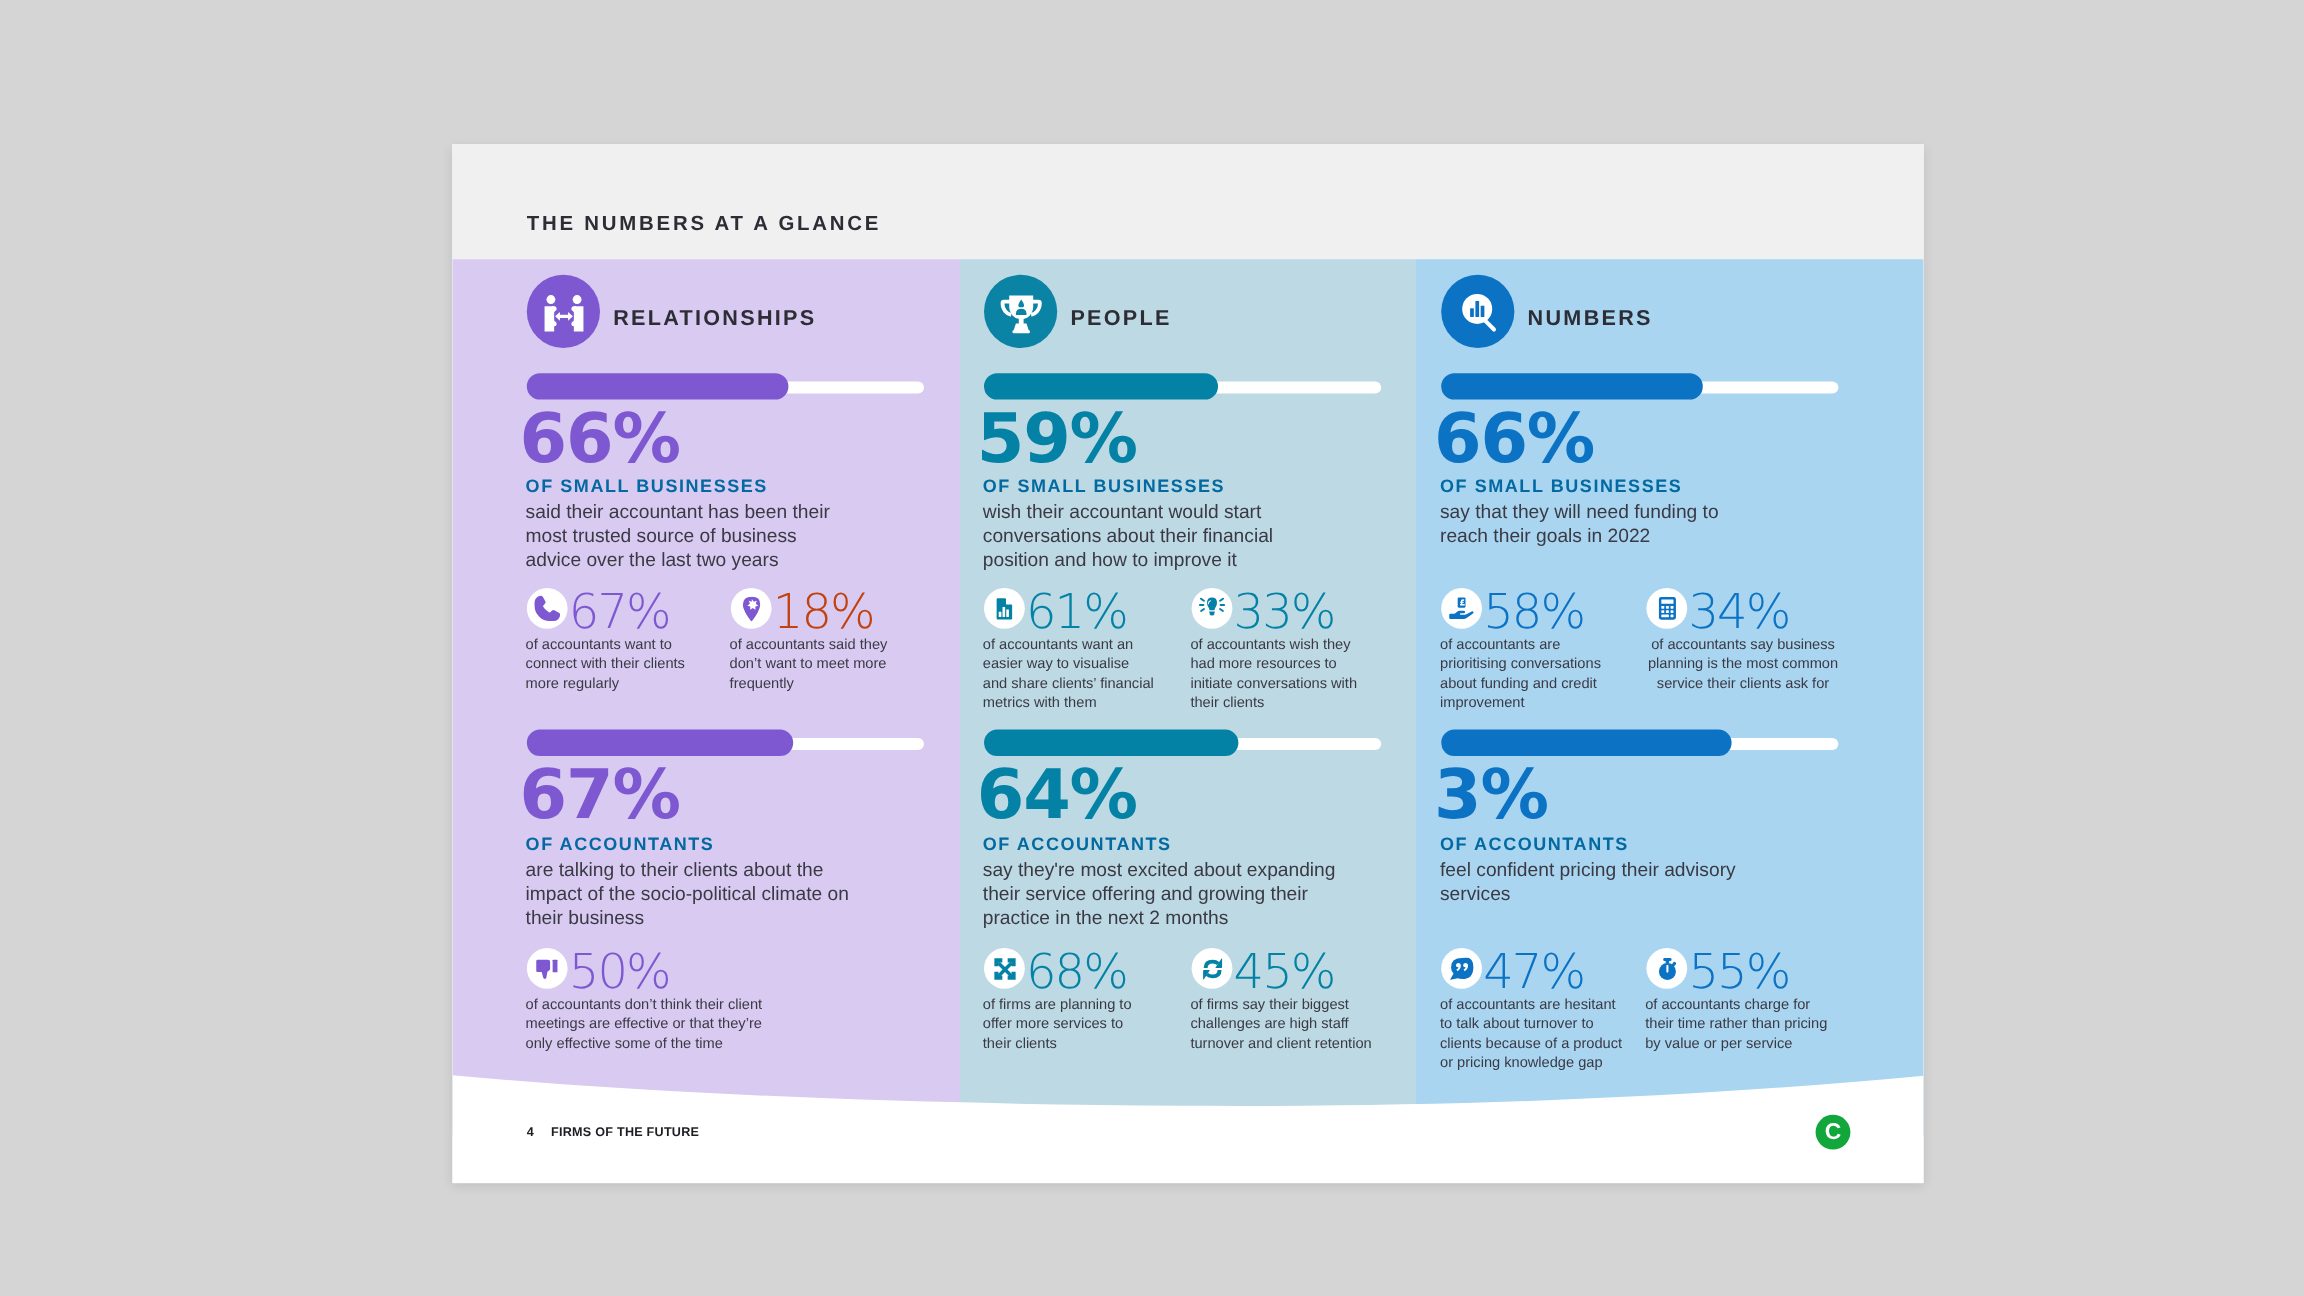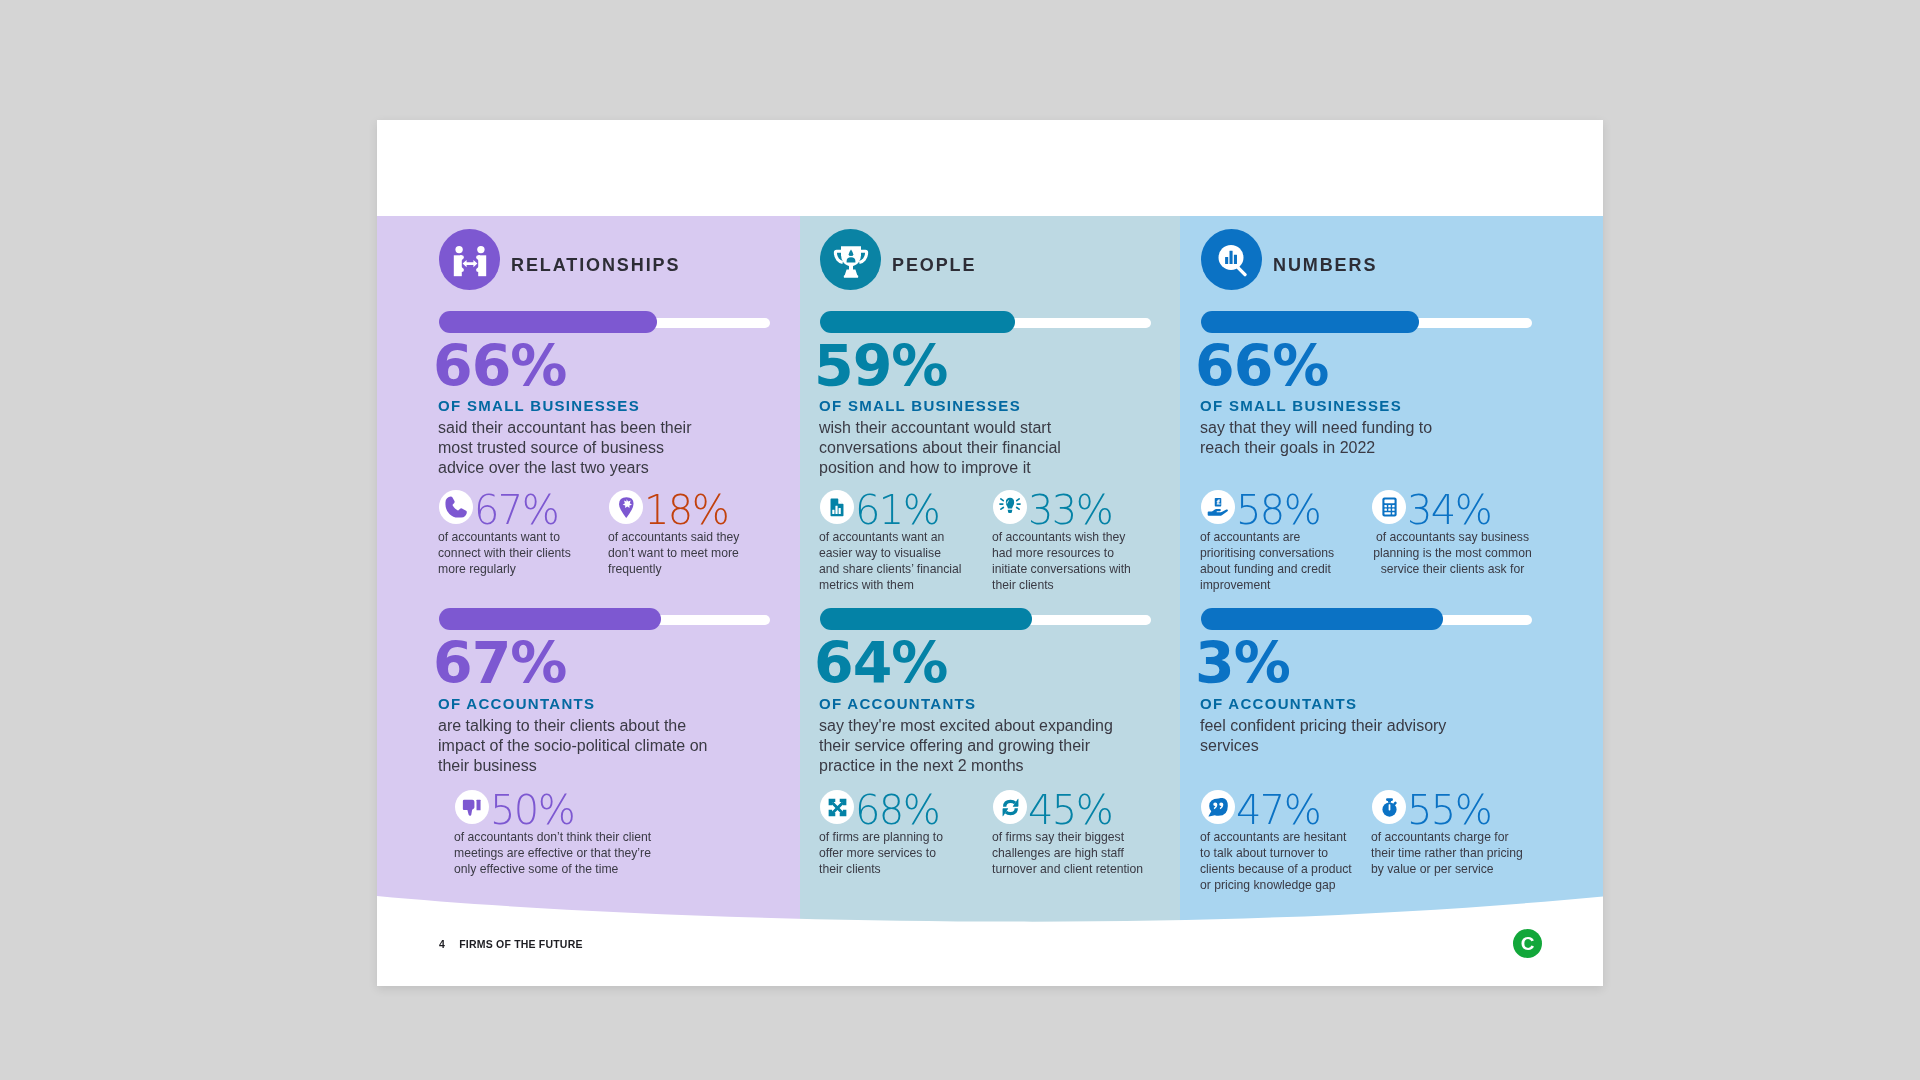--- a/index.html
+++ b/index.html
@@ -53,20 +53,23 @@
   .foot .fl{font-size:10.5px;font-weight:700;letter-spacing:.2px;color:#1d1d22;margin-left:14px;}
   .logo{position:absolute;left:1136px;top:809px;width:29px;height:29px;border-radius:50%;
         background:#12a73a;display:flex;align-items:center;justify-content:center;}
   .logo span{color:#fff;font-size:19px;font-weight:700;line-height:1;margin-top:-1px;}
 </style>
 </head>
 <body>
 
 <div class="shadow"></div>
 <div class="page">
+  <div class="hdr">
+    <div class="hdr-title">THE NUMBERS AT A GLANCE</div>
+  </div>
   <div class="band b1"></div>
   <div class="band b2"></div>
   <div class="band b3"></div>
   <div id="cols">
       <div class="col col1">
         <div class="hd">
           <div class="circ" style="background:#7d58d1">
             <svg viewBox="0 0 34 33" width="34" height="33" style="margin-top:2px">
               <g fill="#fff">
                 <circle cx="6.1" cy="5.6" r="3.7"></circle>
@@ -117,21 +120,21 @@
         </div>
         <div class="blk" style="top: 0px;">
           <div class="bar" style="position:absolute;top:392px;left:0">
             <div class="track"></div>
             <div class="fill" style="background:#7d58d1;width:222px"></div>
           </div>
           <div class="pct" style="position:absolute;top:419px;left:0;color:#7d58d1">67%</div>
           <div class="sub" style="position:absolute;top:480px;left:0">OF ACCOUNTANTS</div>
           <div class="desc" style="position:absolute;top:500px;left:0;width:272px">are talking to their clients about the impact of the socio-political climate on their business</div>
           <div class="mini-row" style="top: 574px;">
-            <div class="mini" style="left: 16px; width: 215px;">
+            <div class="mini" style="left: 0px; width: 215px;">
               <div class="top">
                 <div class="ic">
                   <svg viewBox="0 0 24 24" width="21" height="21" style="margin-top:5px" fill="#7d58d1">
                     <path d="M1.0 2.2q0-1.3 1.5-1.3h9.2q2.5 0 2.5 2.3v6.3q0 1.1-.9 1.7l-1.7 1.1-1.0 5.8q-.2 1.1-1.2 1.1-1.5 0-1.9-1.6l-1.3-5.0H2.2q-1.2 0-1.2-1.2z"></path>
                     <rect x="16.6" y="0.9" width="4.6" height="12.0" rx="0.4"></rect>
                   </svg>
                 </div>
                 <div class="mp" style="color:#7d58d1">50%</div>
               </div>
               <div class="mt">of accountants don’t think their client meetings are effective or that they’re only effective some of the time</div>

